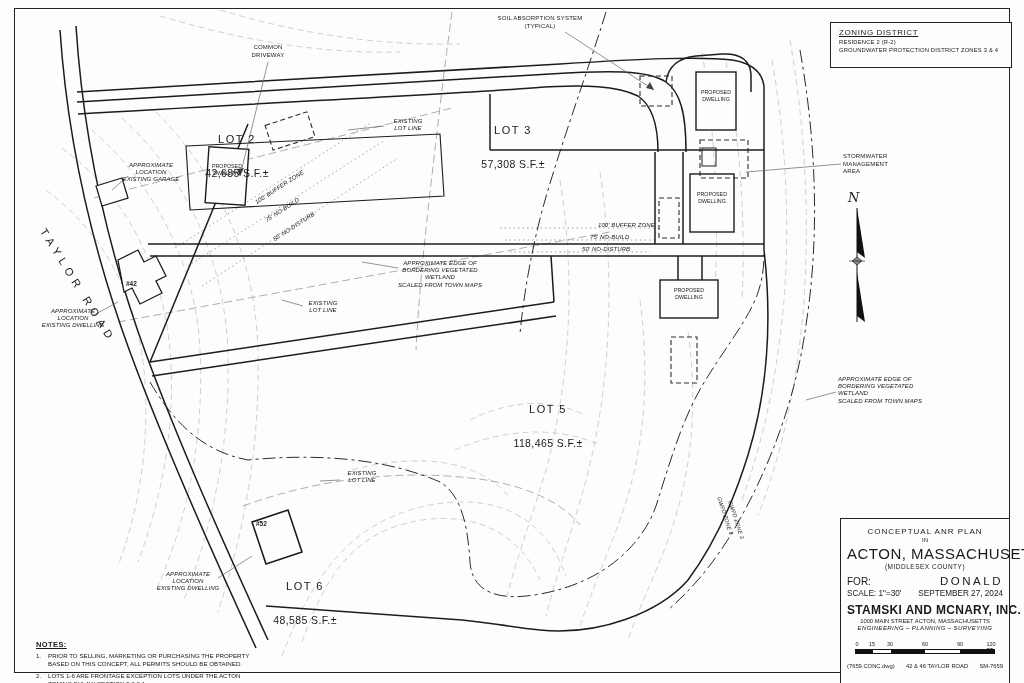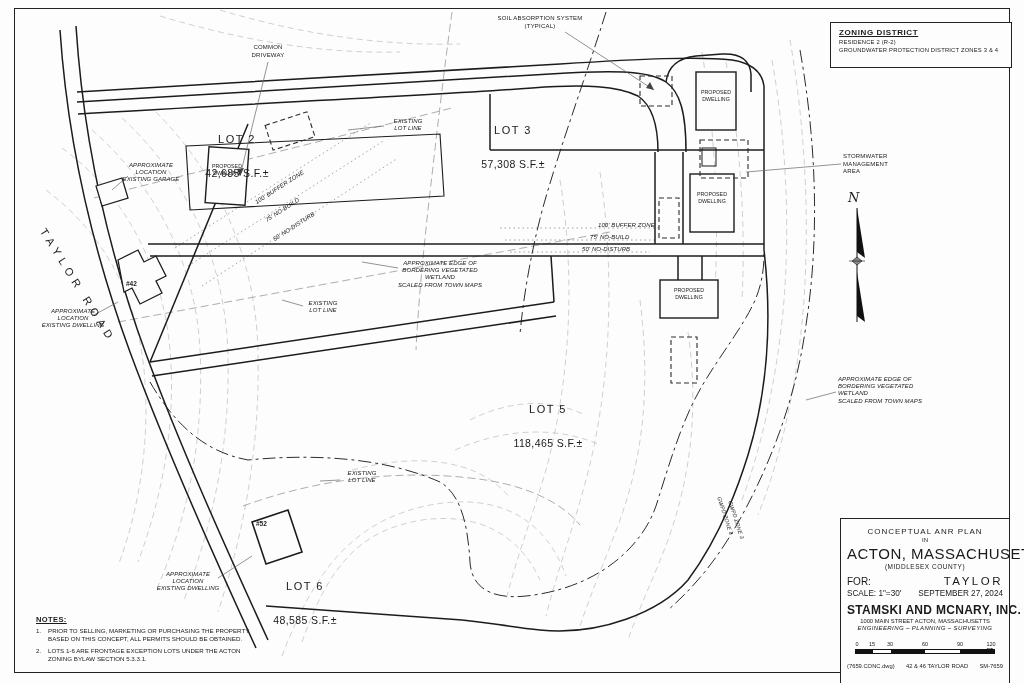--- a/index.html
+++ b/index.html
@@ -14,21 +14,21 @@
   .rot{transform-origin:left top;}
   .lot .name{font-size:11px;letter-spacing:1.5px;}
   .lot .area{font-size:10.5px;letter-spacing:.4px;}
   .dwell{font-size:6px;letter-spacing:0;line-height:1.2;text-align:center;transform:scale(.88);transform-origin:center top;}
   .house{font-size:6.5px;font-weight:bold;}
   .road-lbl{font-size:11px;letter-spacing:5px;transform:rotate(58deg);transform-origin:left top;}
   .north-n{font-family:"DejaVu Serif",serif;font-style:italic;font-size:13px;}
   
   .zoning{position:absolute;left:830px;top:22px;width:182px;height:46px;border:1.2px solid #222;
           background:#fdfdfd;padding:5px 0 0 8px;box-sizing:border-box;}
-  .zoning .zt{font-size:8px;font-weight:bold;text-decoration:underline;letter-spacing:.6px;}
+  .zoning .zt{font-size:8px;font-weight:normal;text-decoration:underline;letter-spacing:.6px;}
   .zoning .zl{font-size:5.8px;margin-top:2px;letter-spacing:.2px;}
   
   .tblock{position:absolute;left:840px;top:518px;width:170px;height:182px;border:1.5px solid #222;
           background:#fdfdfd;box-sizing:border-box;padding:8px 6px 0 6px;}
   .tb-line1{font-size:8px;text-align:center;letter-spacing:1px;}
   .tb-in{font-size:6px;text-align:center;margin-top:1px;}
   .tb-city{font-size:15px;text-align:center;letter-spacing:.5px;margin-top:2px;white-space:nowrap;}
   .tb-county{font-size:6.5px;text-align:center;letter-spacing:.5px;margin-top:1px;}
   .tb-forrow{display:flex;justify-content:space-between;align-items:baseline;margin-top:5px;}
   .tb-for{font-size:10px;}
@@ -39,21 +39,21 @@
   .tb-serv{font-size:6px;font-style:italic;text-align:center;margin-top:1px;letter-spacing:.4px;}
   .sbar-wrap{position:relative;width:140px;margin:10px auto 0 auto;height:14px;}
   .sbar-ticks span{position:absolute;top:0;font-size:5.5px;transform:translateX(-50%);}
   .sbar{position:absolute;top:8px;left:0;width:140px;height:5px;border:1px solid #111;display:flex;box-sizing:border-box;}
   .sbar div{height:100%;}
   .sb-b{background:#111;}
   .sb-w{background:#fdfdfd;}
   .tb-filerow{display:flex;justify-content:space-between;margin-top:8px;font-size:5.8px;white-space:nowrap;}
   
   .notes{position:absolute;left:36px;top:615px;width:230px;}
-  .notes .nt{font-size:7.5px;font-weight:bold;text-decoration:underline;letter-spacing:.4px;}
+  .notes .nt{font-size:7.5px;font-weight:bold;text-decoration:underline;letter-spacing:.4px;margin-top:25px;}
   .note-item{display:flex;margin-top:3px;}
   .note-item .num{font-size:6.2px;width:12px;flex:0 0 12px;}
   .note-item .txt{font-size:6.2px;line-height:1.35;}
 </style>
 </head>
 <body>
 
 <div class="sheet">
 
   <svg class="linework" width="1024" height="683" viewBox="0 0 1024 683">
@@ -254,21 +254,21 @@
     <div class="zl">GROUNDWATER PROTECTION DISTRICT ZONES 3 &amp; 4</div>
   </div>
 
   <div class="tblock">
     <div class="tb-line1">CONCEPTUAL ANR PLAN</div>
     <div class="tb-in">IN</div>
     <div class="tb-city">ACTON, MASSACHUSETTS</div>
     <div class="tb-county">(MIDDLESEX COUNTY)</div>
     <div class="tb-forrow">
       <span class="tb-for">FOR:</span>
-      <span class="tb-client">TAYLOR</span>
+      <span class="tb-client">DONALD</span>
     </div>
     <div class="tb-scalerow">
       <span>SCALE: 1"=30'</span>
       <span>SEPTEMBER 27, 2024</span>
     </div>
     <div class="tb-firm">STAMSKI AND MCNARY, INC.</div>
     <div class="tb-addr">1000 MAIN STREET   ACTON, MASSACHUSETTS</div>
     <div class="tb-serv">ENGINEERING  –  PLANNING  –  SURVEYING</div>
     <div class="sbar-wrap">
       <div class="sbar-ticks">

